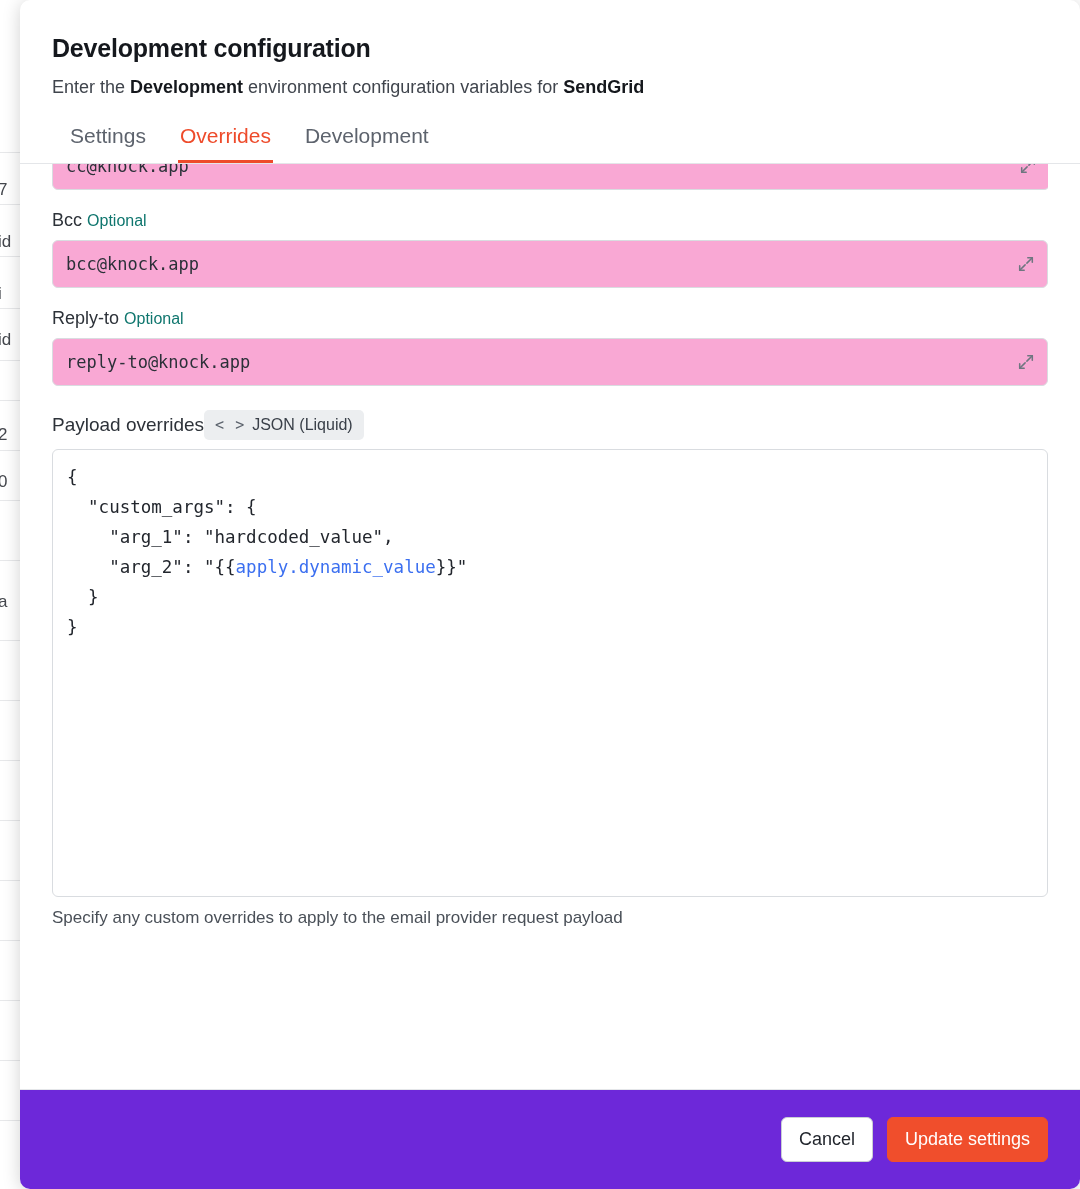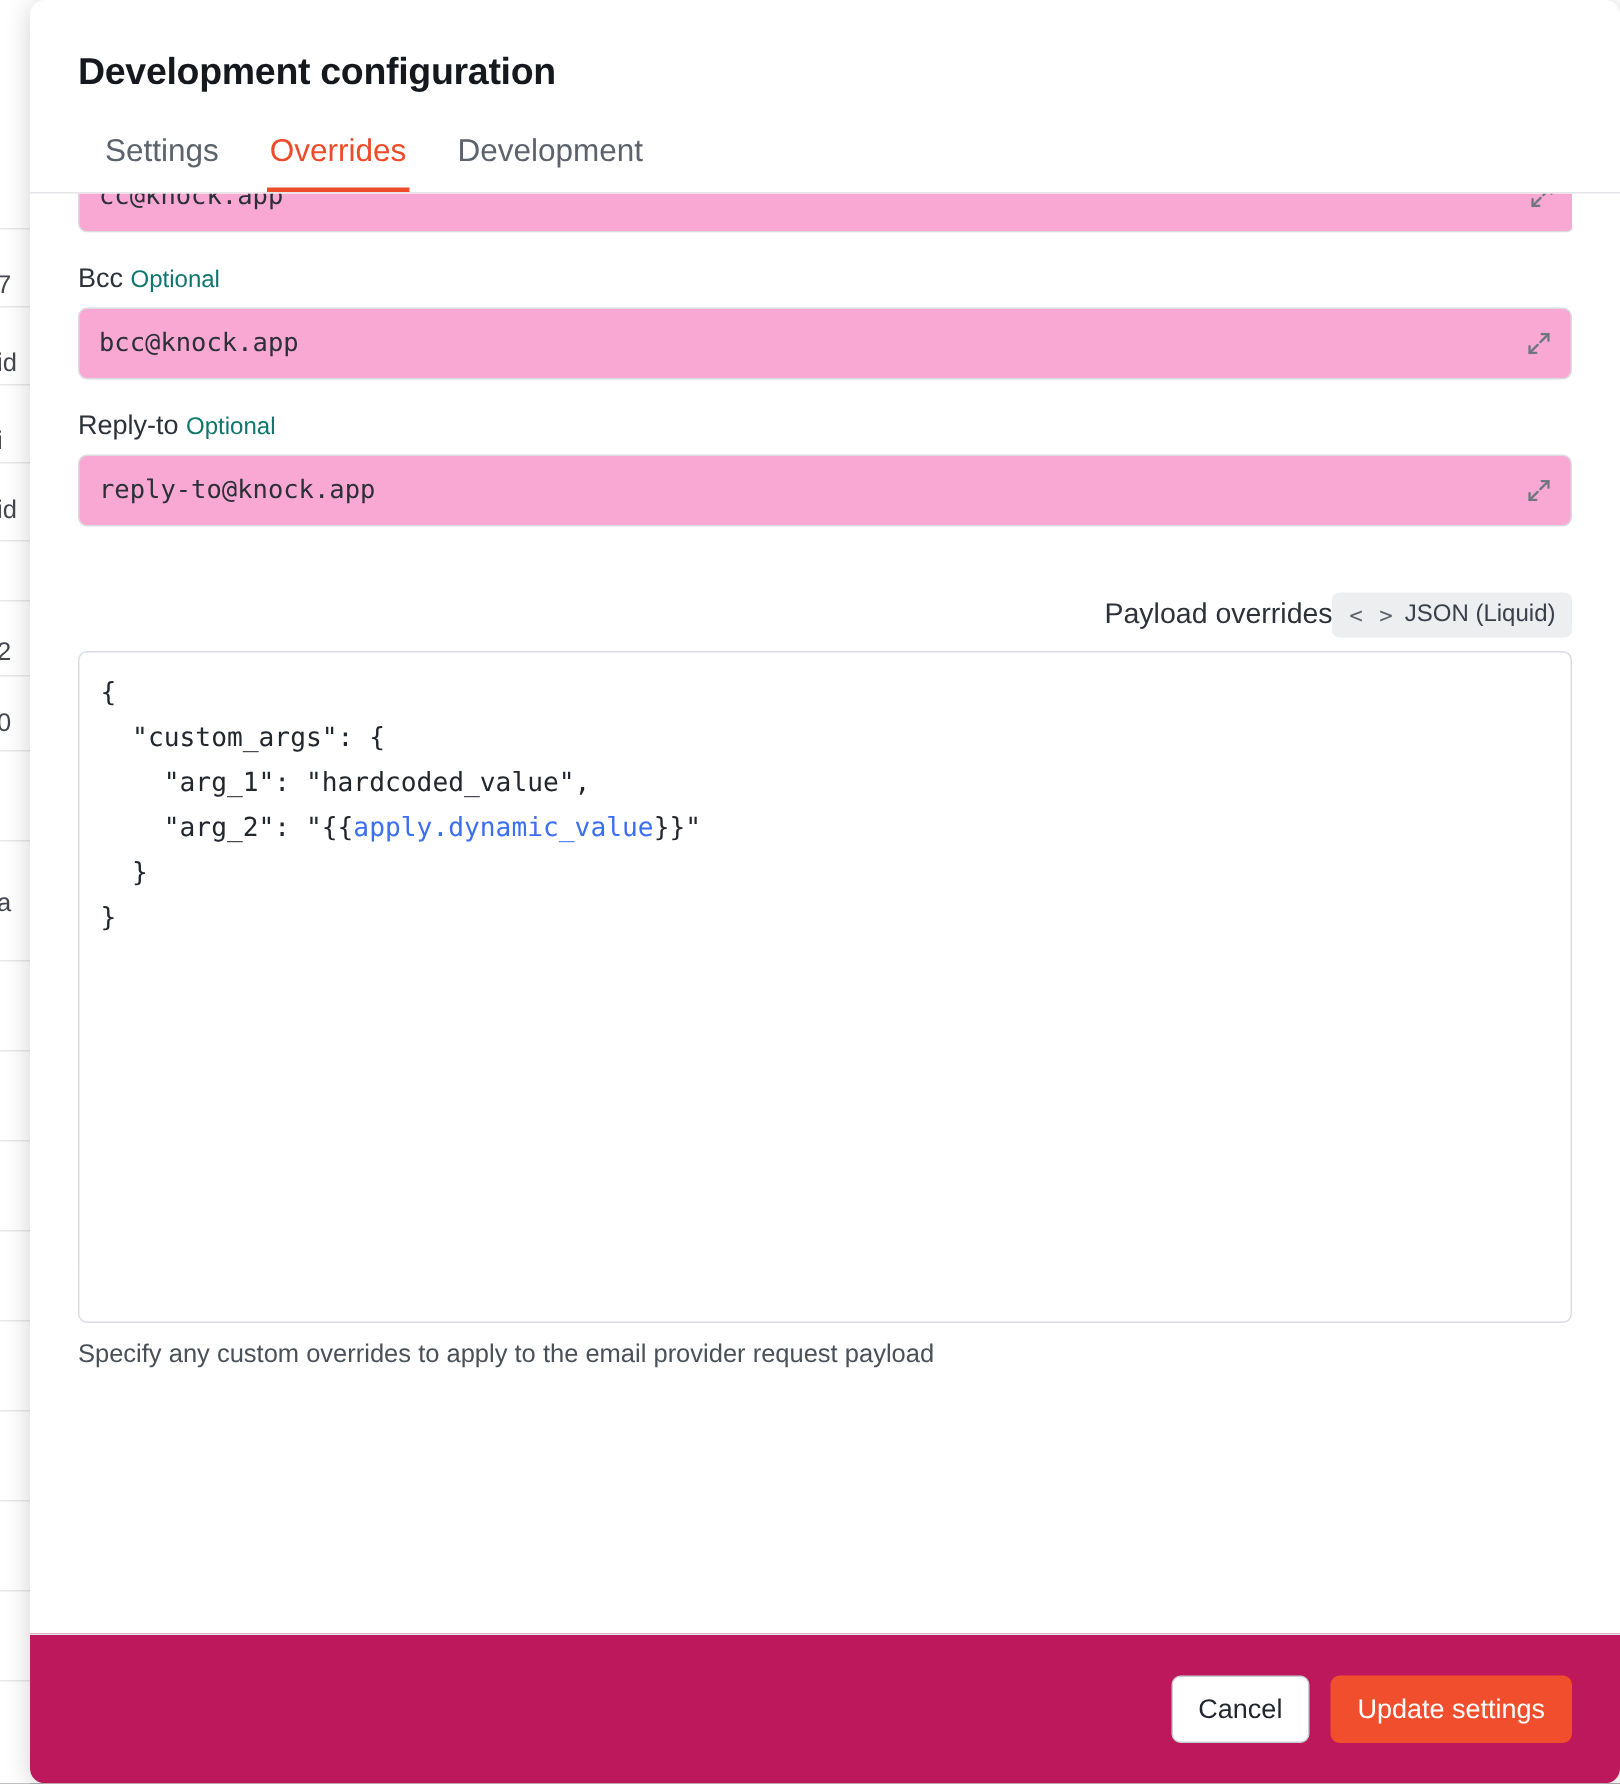--- a/index.html
+++ b/index.html
@@ -164,22 +164,22 @@
     position: absolute;
     left: 0; right: 0;
     bottom: 0;
     height: 46px;
     width: 100%;
   }
 
   .payload-head {
     display: flex;
     align-items: center;
-    justify-content: flex-end;
-    margin-top: 44px;
+    justify-content: flex-start;
+    margin-top: 24px;
     margin-bottom: 9px;
   }
   .payload-label {
     font-size: 19px;
     color: #2d3239;
   }
   .lang-badge {
     background: #eceef0;
     color: #3a4049;
     border-radius: 5px;
@@ -225,21 +225,21 @@
     position: absolute;
     left: 0; right: 0;
     bottom: 0;
     height: 100px;
     border-top: 1px solid #e4e6e9;
     display: flex;
     align-items: center;
     justify-content: flex-end;
     gap: 14px;
     padding: 0 32px;
-    background: #be185d;
+    background: #6d28d9;
     box-sizing: border-box;
   }
 
   .btn {
     font-family: inherit;
     font-size: 18px;
     border-radius: 6px;
     padding: 11px 17px;
     cursor: pointer;
   }
@@ -288,20 +288,21 @@
         <div class="bg-rule" style="top: 1000px;"></div>
         <div class="bg-rule" style="top: 1060px;"></div>
         <div class="bg-rule" style="top: 1120px;"></div>
       </div>
   </div>
 
   <div class="modal">
 
     <div class="modal-header">
       <h1 class="modal-title">Development configuration</h1>
+      <p class="modal-subtitle"><span>Enter the </span><b>Development</b><span> environment configuration variables for </span><b>SendGrid</b></p>
     </div>
 
     <div class="tabs">
       <button class="tab">Settings</button>
       <button class="tab active">Overrides</button>
       <button class="tab">Development</button>
     </div>
 
     <div class="body">
 

